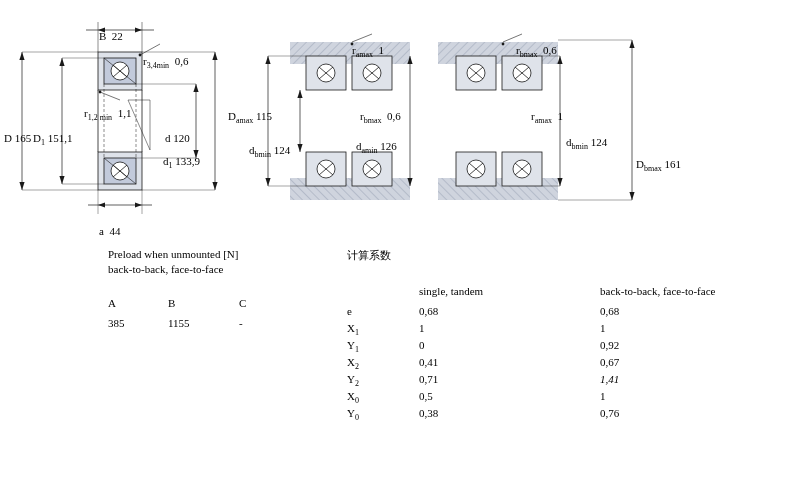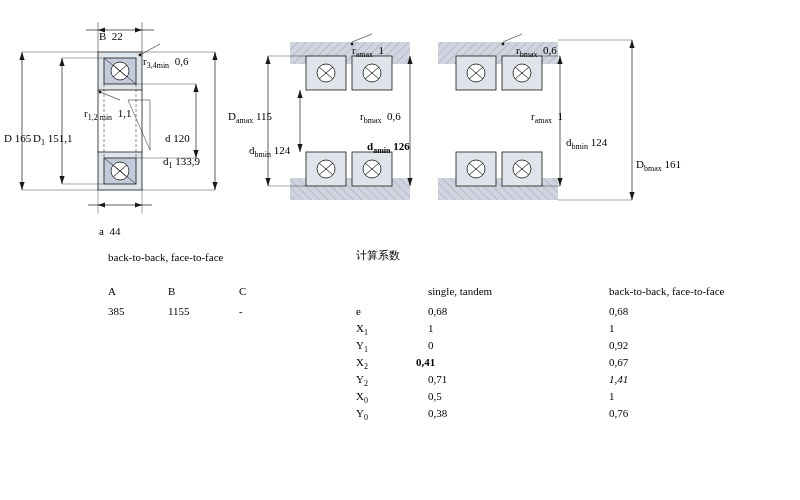--- a/index.html
+++ b/index.html
@@ -213,55 +213,56 @@
   </div>
 
   <div class="lbl" style="left:360px;top:92px;">
     <span>r</span><span class="sm" style="vertical-align:sub;">bmax</span>&nbsp;&nbsp;<span>0,6</span>
   </div>
 
   <div class="lbl" style="left:249px;top:126px;">
     <span>d</span><span class="sm" style="vertical-align:sub;">bmin</span>&nbsp;<span>124</span>
   </div>
 
-  <div class="lbl" style="left:367px;top:122px;font-weight:bold;">
+  <div class="lbl" style="left:356px;top:122px;">
     <span>d</span><span class="sm" style="vertical-align:sub;">amin</span>&nbsp;<span>126</span>
   </div>
 
   <div class="lbl" style="left:516px;top:26px;">
     <span>r</span><span class="sm" style="vertical-align:sub;">bmax</span>&nbsp;&nbsp;<span>0,6</span>
   </div>
 
   <div class="lbl" style="left:531px;top:92px;">
     <span>r</span><span class="sm" style="vertical-align:sub;">amax</span>&nbsp;&nbsp;<span>1</span>
   </div>
 
   <div class="lbl" style="left:566px;top:118px;">
     <span>d</span><span class="sm" style="vertical-align:sub;">bmin</span>&nbsp;<span>124</span>
   </div>
 
   <div class="lbl" style="left:636px;top:140px;">
     <span>D</span><span class="sm" style="vertical-align:sub;">bmax</span>&nbsp;<span>161</span>
   </div>
 
   <div class="tbl" style="left:108px;top:248px;width:210px;">
+    <div class="hd">Preload when unmounted [N]</div>
     <div class="hd" style="margin-top:3px;">back-to-back, face-to-face</div>
     <div style="position:relative;height:20px;margin-top:22px;">
       <span style="position:absolute;left:0;">A</span>
       <span style="position:absolute;left:60px;">B</span>
       <span style="position:absolute;left:131px;">C</span>
     </div>
     <div style="position:relative;height:20px;">
       <span style="position:absolute;left:0;">385</span>
       <span style="position:absolute;left:60px;">1155</span>
       <span style="position:absolute;left:131px;">-</span>
     </div>
   </div>
 
-  <div class="tbl" style="left:347px;top:248px;width:420px;margin-left:9px;">
+  <div class="tbl" style="left:347px;top:248px;width:420px;">
     <div class="cn">计算系数</div>
     <div style="position:relative;height:20px;margin-top:22px;">
       <span style="position:absolute;left:72px;">single, tandem</span>
       <span style="position:absolute;left:253px;">back-to-back, face-to-face</span>
     </div>
 
     <div style="position:relative;height:17px;">
       <span style="position:absolute;left:0;"><span>e</span><span class="sm" style="vertical-align:sub;"></span></span>
       <span style="position:absolute;left:72px;">0,68</span>
       <span style="position:absolute;left:253px;">0,68</span>
@@ -271,21 +272,21 @@
       <span style="position:absolute;left:72px;">1</span>
       <span style="position:absolute;left:253px;">1</span>
     </div>
     <div style="position:relative;height:17px;text-align:center;">
       <span style="position:absolute;left:0;"><span>Y</span><span class="sm" style="vertical-align:sub;">1</span></span>
       <span style="position:absolute;left:72px;">0</span>
       <span style="position:absolute;left:253px;">0,92</span>
     </div>
     <div style="position:relative;height:17px;">
       <span style="position:absolute;left:0;"><span>X</span><span class="sm" style="vertical-align:sub;">2</span></span>
-      <span style="position:absolute;left:60px;font-weight:bold;">0,41</span>
+      <span style="position:absolute;left:72px;">0,41</span>
       <span style="position:absolute;left:253px;">0,67</span>
     </div>
     <div style="position:relative;height:17px;">
       <span style="position:absolute;left:0;"><span>Y</span><span class="sm" style="vertical-align:sub;">2</span></span>
       <span style="position:absolute;left:72px;">0,71</span>
       <span style="position:absolute;left:253px;font-style:italic;">1,41</span>
     </div>
     <div style="position:relative;height:17px;">
       <span style="position:absolute;left:0;"><span>X</span><span class="sm" style="vertical-align:sub;">0</span></span>
       <span style="position:absolute;left:72px;">0,5</span>

